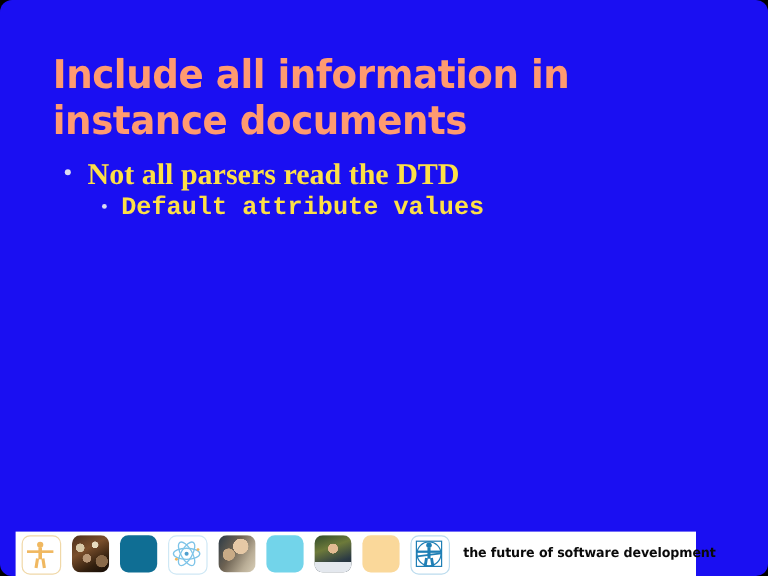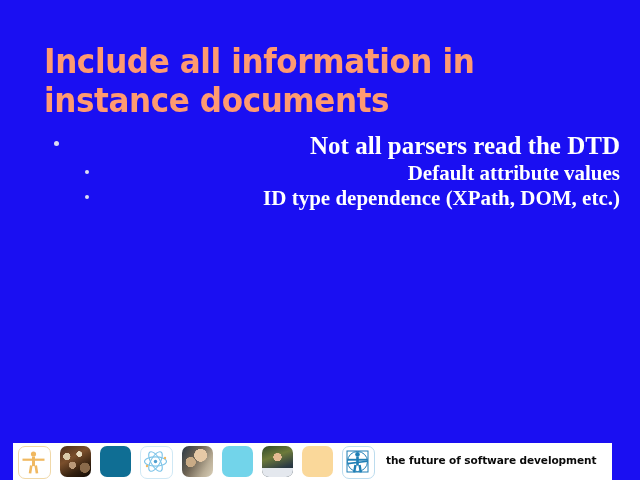--- a/index.html
+++ b/index.html
@@ -8,20 +8,21 @@
     padding: 0;
     background: #000;
   }
   .slide {
     position: relative;
     width: 640px;
     height: 480px;
     overflow: hidden;
     background: #1a0ff2;
     font-family: "Liberation Sans", sans-serif;
+    border-radius: 10px;
   }
 
   
   .title {
     position: absolute;
     left: 44px;
     top: 42px;
     width: 560px;
     color: #ff9a70;
     font-family: "DejaVu Sans", sans-serif;
@@ -34,22 +35,21 @@
     white-space: pre-line;
   }
 
   
   .body {
     position: absolute;
     left: 50px;
     top: 131px;
     width: 570px;
     font-family: "Liberation Serif", "DejaVu Serif", serif;
-    color: #ffffff;
-    text-align: right;
+    color: #fde047;
   }
   .bullet {
     position: relative;
     display: block;
     font-weight: bold;
   }
   .bullet .dot {
     position: absolute;
     border-radius: 50%;
     background: #dcdcf2;
@@ -81,31 +81,31 @@
   }
   .lvl2 .dot {
     left: 35px;
     top: 9px;
     width: 4px;
     height: 4px;
   }
   .lvl2 .txt {
     font-size: 21px;
     line-height: 25px;
+    font-family: Liberation Mono, monospace;
   }
 
   
   .footer {
     position: absolute;
     left: 13px;
     top: 443px;
     width: 567px;
     height: 37px;
     background: #ffffff;
-    padding-left: 32px;
   }
   .tiles {
     position: absolute;
     left: 5px;
     top: 3px;
     display: flex;
     gap: 9px;
   }
   .tile {
     position: relative;
@@ -179,24 +179,20 @@
 
 
 
     <div class="bullet lvl2">
       <span class="dot"></span>
       <span class="txt">Default attribute values</span>
     </div>
 
 
 
-    <div class="bullet lvl2">
-      <span class="dot"></span>
-      <span class="txt">ID type dependence (XPath, DOM, etc.)</span>
-    </div>
 
   </div>
 
   <div class="footer">
 
     <div class="tiles">
 
       <div class="tile tile-vitruvian-tan">
         <svg width="29" height="29" viewBox="0 0 29 29">
           <circle cx="14.5" cy="7" r="2.6" fill="#f0b860"></circle>

